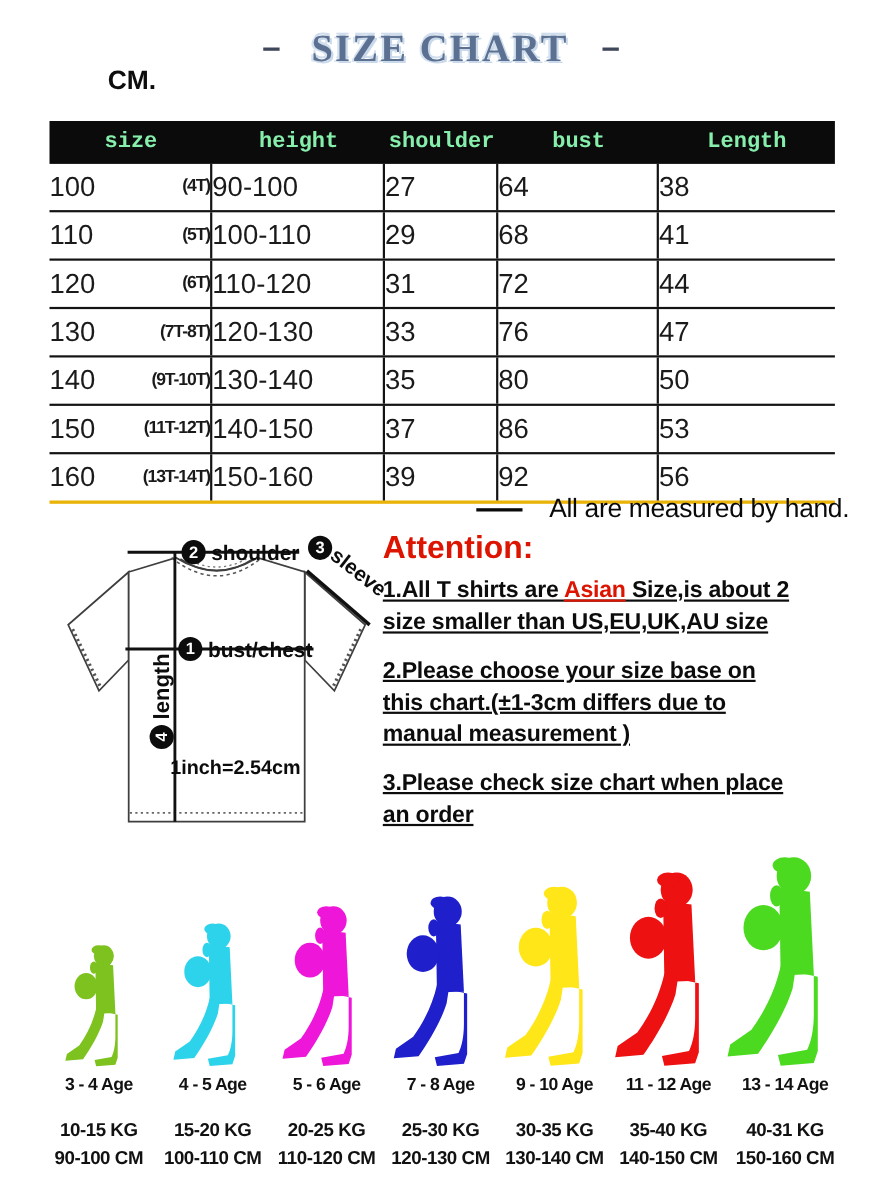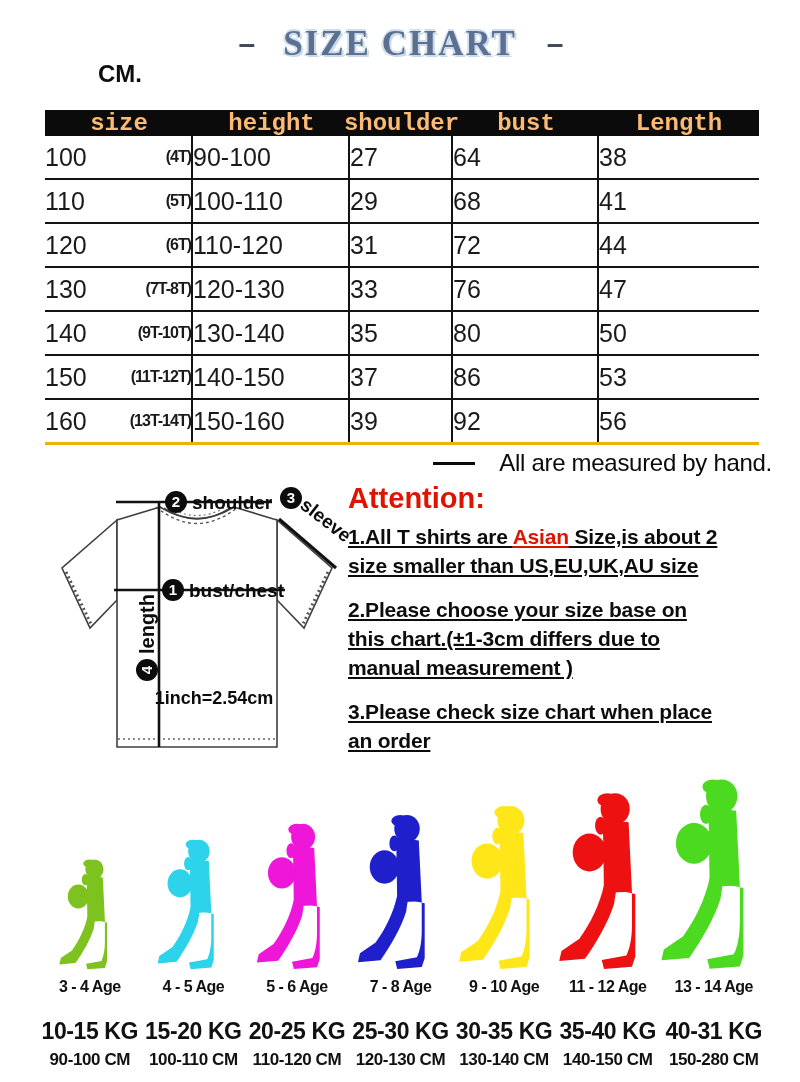--- a/index.html
+++ b/index.html
@@ -20,22 +20,22 @@
     font-family:"Liberation Serif", serif; font-weight:bold;
     font-size:35px; letter-spacing:2px; color:#5c7192;
     text-shadow: 2px 2px 0 #c9d9ea, -2px 1px 0 #d5e2f0, 0 -2px 0 #cfdded;
   }
   .cm-label { position:absolute; top:60px; left:98px; font-size:24px; font-weight:bold; color:#0d0d0d; }
 
   
   .size-table { position:absolute; top:110px; left:45px; width:714px; }
   .t-row { display:grid; grid-template-columns:148px 157px 103px 146px 160px; }
   .t-head {
-    background:#0b0b0b; color:#fdba74; height:26px;
-    font-family:"Liberation Mono", monospace; font-size:24px; font-weight:bold;
+    background:#0b0b0b; color:#86efac; height:39px;
+    font-family:"Liberation Mono", monospace; font-size:20px; font-weight:bold;
   }
   .t-head .t-cell { display:flex; align-items:center; justify-content:center; border:none; }
   .t-body .t-cell {
     height:42px; display:flex; align-items:center; justify-content:space-between;
     font-size:25px; color:#1a1a1a; border-right:2px solid #131313;
   }
   .t-body .t-cell:last-child { border-right:none; }
   .t-body { border-bottom:2px solid #131313; }
   .t-body:last-of-type { border-bottom:3px solid #eab308; }
   .size-tag { font-size:16px; font-weight:bold; margin-left:5px; letter-spacing:-1px; }
@@ -62,21 +62,21 @@
 
   
   .age-section {
     position:absolute; top:768px; left:38px; width:730px;
     display:grid; grid-template-columns:repeat(7, 1fr);
   }
   .age-cell { display:flex; flex-direction:column; align-items:center; }
   .kid-box { height:202px; width:100%; display:flex; align-items:flex-end; justify-content:center; overflow:visible; }
   .kid-box svg { display:block; width:auto; }
   .age-label  { margin-top:8px; font-size:16px; font-weight:bold; letter-spacing:-0.5px; white-space:nowrap; }
-  .kg-label   { margin-top:22px; font-size:23px; font-weight:bold; letter-spacing:-0.4px; white-space:nowrap; }
+  .kg-label   { margin-top:22px; font-size:17px; font-weight:bold; letter-spacing:-0.4px; white-space:nowrap; }
   .cmr-label  { margin-top:5px;  font-size:17px; font-weight:bold; letter-spacing:-0.4px; white-space:nowrap; }
 
   .hidden-defs { position:absolute; width:0; height:0; overflow:hidden; }
 </style>
 </head>
 <body>
 
 <div class="page">
 
   <div class="title-row">
@@ -306,21 +306,21 @@
       </div>
 
       <div class="age-cell">
         <div class="kid-box">
           <svg viewBox="0 0 90 160" style="height: 193px; color: rgb(76, 218, 32);">
             <use href="#kid-shape" fill="currentColor"></use>
           </svg>
         </div>
         <div class="age-label">13 - 14 Age</div>
         <div class="kg-label">40-31 KG</div>
-        <div class="cmr-label">150-280 CM</div>
+        <div class="cmr-label">150-160 CM</div>
       </div>
     </div>
 
   <svg class="hidden-defs" aria-hidden="true">
     <defs>
       <symbol id="kid-shape" viewBox="0 0 90 160">
         <ellipse cx="52" cy="16" rx="13" ry="14"></ellipse>
         <ellipse cx="45" cy="8" rx="9" ry="6"></ellipse>
         <path d="M41 25 L64 28 L67 90 L42 91 Z"></path>
         <ellipse cx="29" cy="55" rx="15" ry="17"></ellipse>

